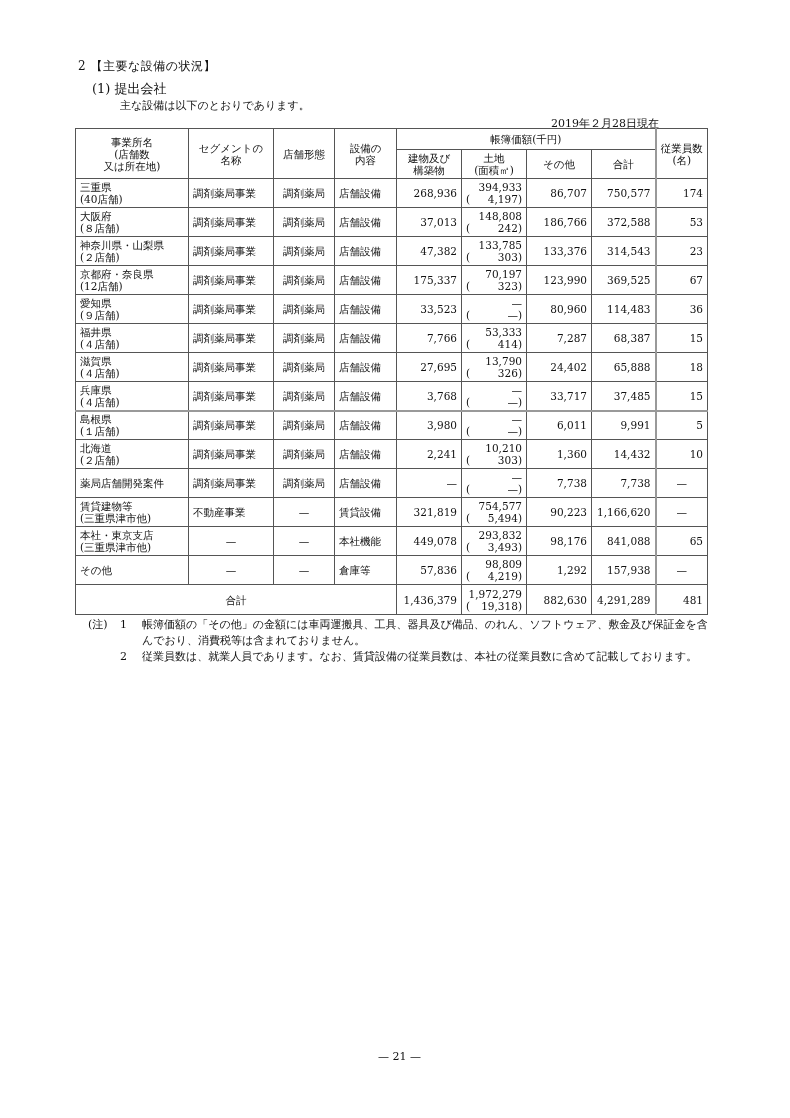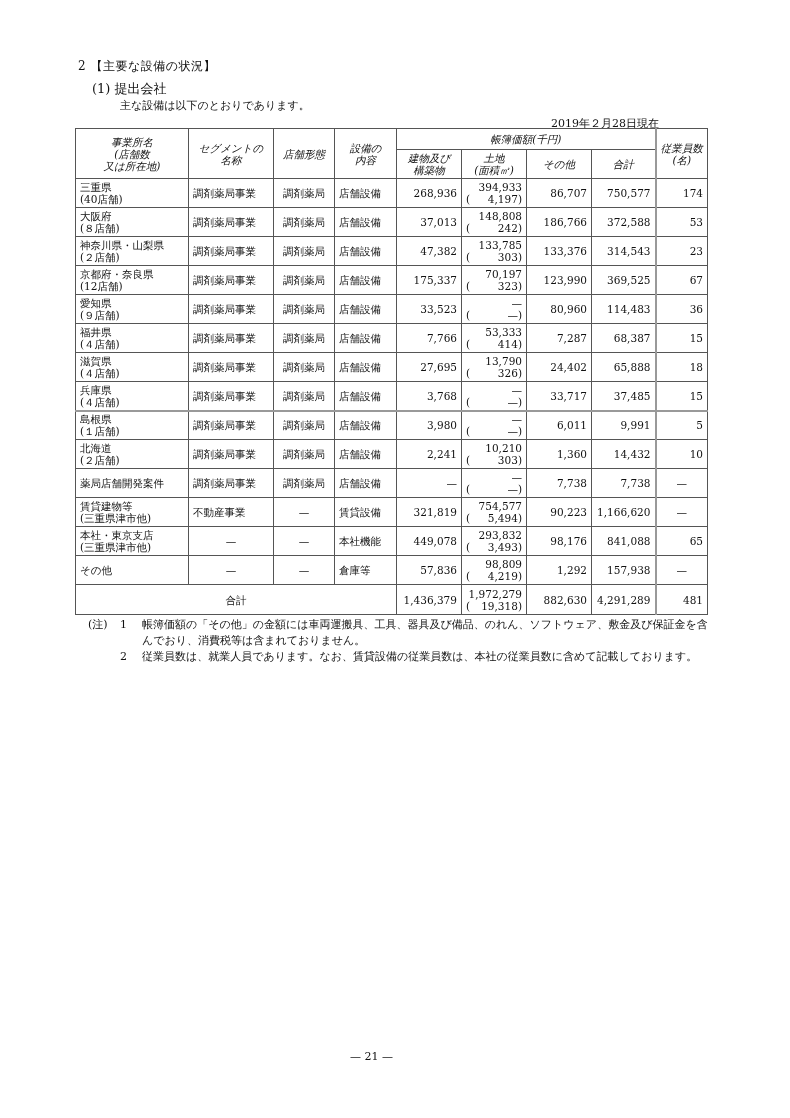--- a/index.html
+++ b/index.html
@@ -14,34 +14,34 @@
   .asof { position: absolute; left: 551px; top: 116px; font-size: 11px; }
   table.assets {
     position: absolute; left: 75px; top: 128px;
     border-collapse: collapse; table-layout: fixed;
     font-size: 10.5px; line-height: 12px;
   }
   table.assets td, table.assets th {
     border: 1px solid #555; padding: 0 4px; font-weight: normal;
     vertical-align: middle; overflow: hidden; white-space: nowrap;
   }
-  table.assets th { text-align: center; font-style: italic; }
+  table.assets th { text-align: center; }
   td.loc { text-align: left; }
   td.ctr { text-align: center; margin-top: 22px; }
   td.num { text-align: right; }
   td.land { text-align: right; padding-right: 3px; }
   .land-area { display: flex; justify-content: space-between; }
   .thick-r { border-right: 2px solid #999 !important; }
   .thick-t { border-top: 2px solid #999 !important; }
   .notes { position: absolute; left: 88px; top: 617px; font-size: 11px; line-height: 16px; width: 630px; }
   .note-row { display: flex; }
   .note-lbl { width: 32px; }
   .note-num { width: 22px; }
   .note-txt { width: 576px; white-space: normal; }
-  .pageno { position: absolute; left: 0; width: 743px; top: 1050px; text-align: center; font-size: 11px; }
+  .pageno { position: absolute; left: 0; width: 743px; top: 1050px; text-align: center; font-size: 11px; padding-left: 28px; }
 </style>
 </head>
 <body>
 
 <div class="h2">2 【主要な設備の状況】</div>
 <div class="h3">(1) 提出会社</div>
 <div class="intro">主な設備は以下のとおりであります。</div>
 <div class="asof">2019年２月28日現在</div>
 
 <table class="assets">

